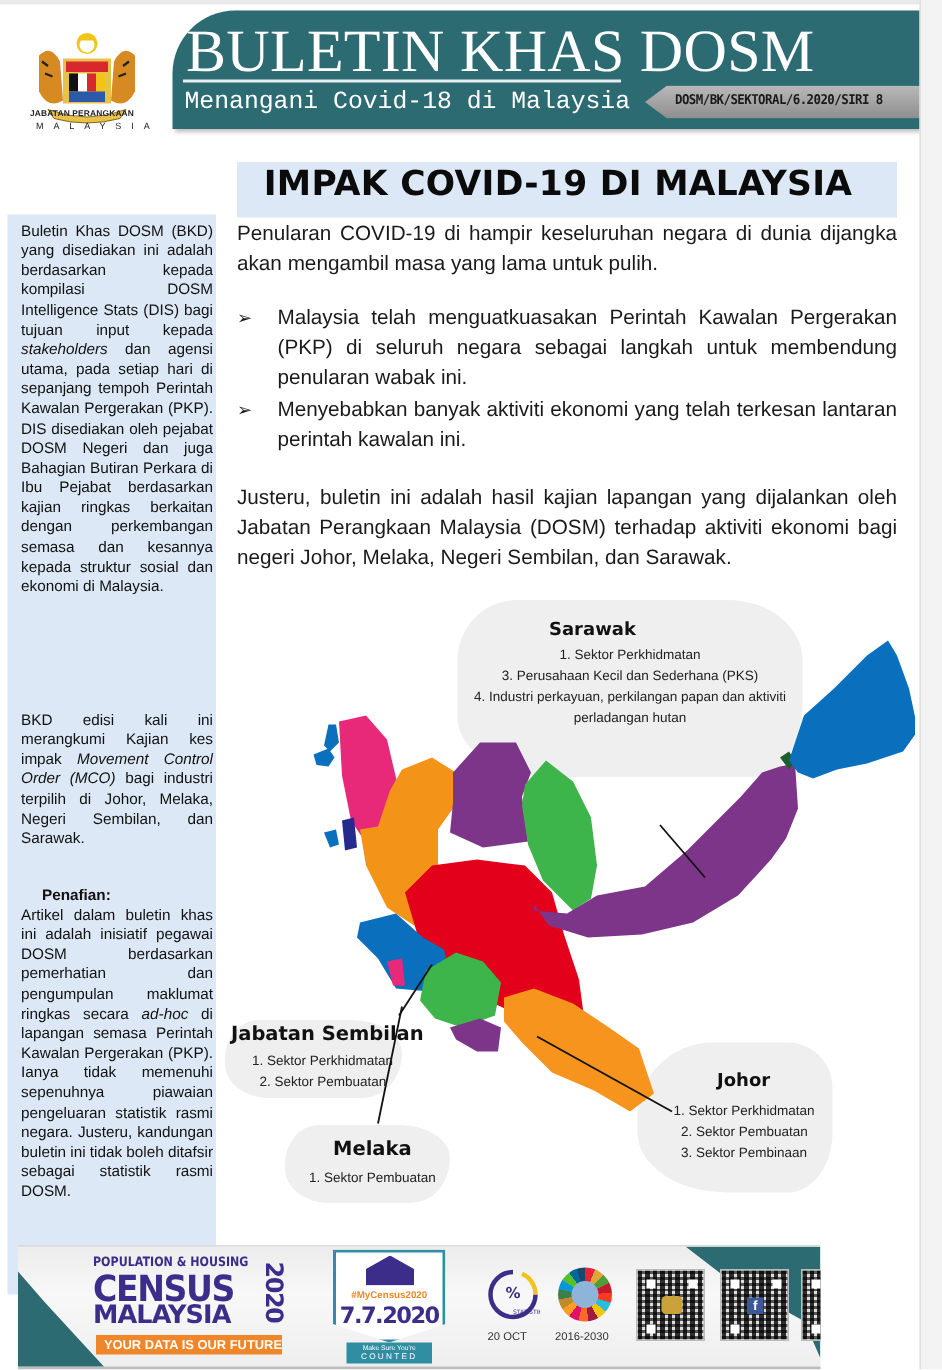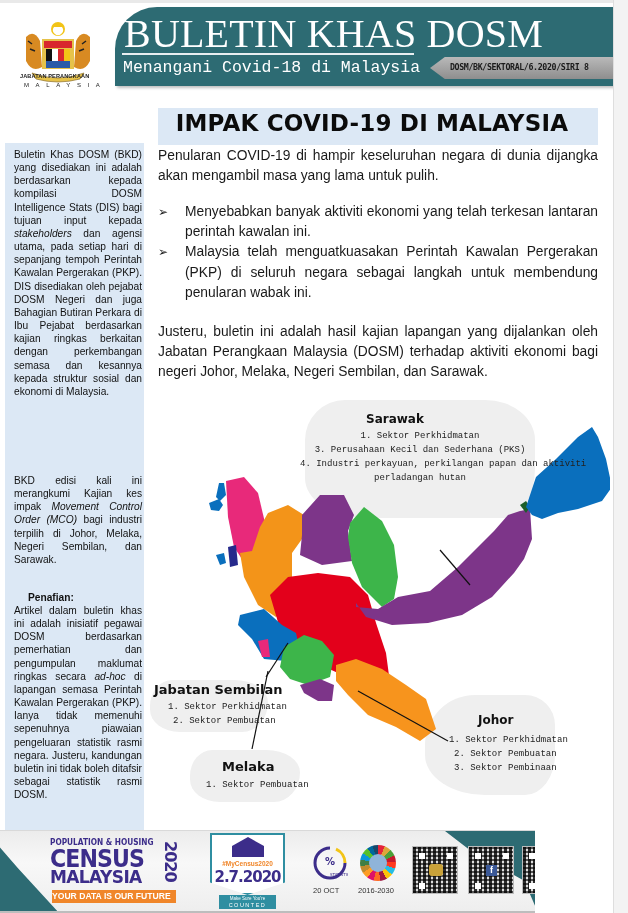--- a/index.html
+++ b/index.html
@@ -42,33 +42,33 @@
   .intro { top: 146px; }
   .bullets { position: absolute; left: 158px; top: 202px; width: 440px; font-size: 13.8px; line-height: 20.2px; color: #1a1a1a; list-style: none; }
   .bullets li { position: relative; padding-left: 27px; text-align: justify; text-align-last: left; }
   .bullets li::before { content: "\27A2"; position: absolute; left: 0; top: 0; font-family: "DejaVu Sans", sans-serif; font-size: 12px; }
   .justeru { top: 322px; }
 
   
   .map { position: absolute; left: 150px; top: 395px; width: 460px; height: 430px; }
   .cloud { position: absolute; background: #efefef; border-radius: 30px 45px 35px 40px / 35px 30px 40px 30px; }
   .callout-title { position: absolute; font-family: "DejaVu Sans", sans-serif; font-weight: bold; color: #111; white-space: nowrap; }
-  .callout-list { position: absolute; font-family: Liberation Mono, monospace; font-size: 9px; line-height: 14px; color: #222; white-space: nowrap; }
+  .callout-list { position: absolute; font-family: Liberation Sans, sans-serif; font-size: 9px; line-height: 14px; color: #222; white-space: nowrap; }
   .callout-list.center { text-align: center; }
 
   
-  .footer { position: absolute; left: 0; top: 830px; width: 535px; height: 83px; background: linear-gradient(#ececec, #f8f8f8 40%, #eeeeee); border-top: 1px solid #d9d9d9; border-bottom: 2px solid #bdbdbd; overflow: hidden; padding-left: 40px; }
+  .footer { position: absolute; left: 12px; top: 830px; width: 535px; height: 83px; background: linear-gradient(#ececec, #f8f8f8 40%, #eeeeee); border-top: 1px solid #d9d9d9; border-bottom: 2px solid #bdbdbd; overflow: hidden; padding-left: 40px; }
   .foot-teal-left { position: absolute; left: 0; top: 0; width: 60px; height: 83px; background: #2d6b73; clip-path: polygon(0 20%, 30% 45%, 100% 100%, 0 100%); }
   .foot-teal-right { position: absolute; right: 0; top: 0; width: 90px; height: 83px; background: #2d6b73; clip-path: polygon(0 0, 100% 0, 100% 90%, 88% 60%, 30% 25%); }
   .census { position: absolute; left: 50px; top: 4px; width: 135px; height: 72px; }
   .census .l1 { position: absolute; left: 0; top: 2px; font-family: "DejaVu Sans", sans-serif; font-weight: bold; font-size: 8.6px; color: #3c2d8a; white-space: nowrap; transform: scaleX(0.86); transform-origin: left; }
   .census .l2 { position: absolute; left: 0; top: 10px; font-family: "DejaVu Sans", sans-serif; font-weight: bold; font-size: 24px; color: #3c2d8a; letter-spacing: -1px; white-space: nowrap; transform: scaleX(0.92); transform-origin: left; }
   .census .l3 { position: absolute; left: 0; top: 32px; font-family: "DejaVu Sans", sans-serif; font-weight: bold; font-size: 17px; color: #3c2d8a; letter-spacing: -0.6px; white-space: nowrap; }
   .census .yr { position: absolute; left: 112px; top: 6px; width: 18px; height: 46px; writing-mode: vertical-rl; font-family: "DejaVu Sans", sans-serif; font-weight: bold; font-size: 16px; color: #3c2d8a; letter-spacing: -1px; }
-  .census .tag { position: absolute; left: 2px; top: 55px; width: 124px; height: 13px; background: #f0862a; color: #fff; font-size: 8.6px; font-weight: bold; text-align: left; line-height: 13px; white-space: nowrap; }
+  .census .tag { position: absolute; left: 2px; top: 55px; width: 124px; height: 13px; background: #f0862a; color: #fff; font-size: 8.6px; font-weight: bold; text-align: right; line-height: 13px; white-space: nowrap; }
   .badge { position: absolute; left: 210px; top: 2px; width: 75px; height: 78px; }
   .badge .shield { position: absolute; left: 0; top: 0; width: 75px; height: 62px; background: #fff; border: 2px solid #2f8ea1; clip-path: polygon(0 0, 100% 0, 100% 80%, 50% 100%, 0 80%); }
   .badge .hash { position: absolute; left: 0; width: 75px; top: 27px; text-align: center; font-size: 6.5px; font-weight: bold; color: #f0862a; }
   .badge .date { position: absolute; left: 0; width: 75px; top: 35px; text-align: center; font-family: "DejaVu Sans", sans-serif; font-size: 15px; font-weight: bold; color: #3c2d8a; letter-spacing: -1px; }
   .badge .counted { position: absolute; left: 9px; top: 62px; width: 57px; height: 14px; background: #2f8ea1; color: #fff; font-size: 4.5px; text-align: center; line-height: 6px; padding-top: 1px; }
   .badge .house { position: absolute; left: 22px; top: 4px; width: 32px; height: 20px; background: #3c2d8a; clip-path: polygon(50% 0, 100% 45%, 100% 100%, 0 100%, 0 45%); }
   .stat-logo { position: absolute; left: 312px; top: 14px; width: 36px; height: 36px; }
   .stat-date { position: absolute; left: 313px; top: 55px; font-size: 7.5px; color: #333; white-space: nowrap; }
   .sdg-logo { position: absolute; left: 360px; top: 14px; width: 36px; height: 36px; border-radius: 50%;
               background: conic-gradient(#e5243b 0 6%, #dda63a 6% 12%, #4c9f38 12% 18%, #c5192d 18% 24%, #ff3a21 24% 30%, #26bde2 30% 36%, #fcc30b 36% 42%, #a21942 42% 48%, #fd6925 48% 54%, #dd1367 54% 60%, #fd9d24 60% 66%, #bf8b2e 66% 72%, #3f7e44 72% 78%, #0a97d9 78% 84%, #56c02b 84% 90%, #00689d 90% 95%, #19486a 95% 100%); }
@@ -125,22 +125,22 @@
     <p class="p2"><span>BKD edisi kali ini merangkumi Kajian kes impak </span><i>Movement Control Order (MCO)</i><span> bagi industri terpilih di Johor, Melaka, Negeri Sembilan, dan Sarawak.</span></p>
     <p class="p3-title">Penafian:</p>
     <p class="p3"><span>Artikel dalam buletin khas ini adalah inisiatif pegawai DOSM berdasarkan pemerhatian dan pengumpulan maklumat ringkas secara </span><i>ad-hoc</i><span> di lapangan semasa Perintah Kawalan Pergerakan (PKP). Ianya tidak memenuhi sepenuhnya piawaian pengeluaran statistik rasmi negara. Justeru, kandungan buletin ini tidak boleh ditafsir sebagai statistik rasmi DOSM.</span></p>
   </div>
 
   <div class="title-band"></div>
   <div class="title">IMPAK COVID-19 DI MALAYSIA</div>
 
   <p class="body-text intro">Penularan COVID-19 di hampir keseluruhan negara di dunia dijangka akan mengambil masa yang lama untuk pulih.</p>
   <ul class="bullets">
+    <li>Malaysia telah menguatkuasakan Perintah Kawalan Pergerakan (PKP) di seluruh negara sebagai langkah untuk membendung penularan wabak ini.</li>
     <li>Menyebabkan banyak aktiviti ekonomi yang telah terkesan lantaran perintah kawalan ini.</li>
-    <li>Malaysia telah menguatkuasakan Perintah Kawalan Pergerakan (PKP) di seluruh negara sebagai langkah untuk membendung penularan wabak ini.</li>
   </ul>
   <p class="body-text justeru">Justeru, buletin ini adalah hasil kajian lapangan yang dijalankan oleh Jabatan Perangkaan Malaysia (DOSM) terhadap aktiviti ekonomi bagi negeri Johor, Melaka, Negeri Sembilan, dan Sarawak.</p>
 
   <div class="map">
 
     <div class="cloud" style="left:155px; top:5px; width:230px; height:118px; border-radius:40px 50px 30px 60px / 40px 40px 50px 40px;"></div>
     <div class="cloud" style="left:0px; top:285px; width:118px; height:52px;"></div>
     <div class="cloud" style="left:40px; top:355px; width:110px; height:52px;"></div>
     <div class="cloud" style="left:275px; top:300px; width:130px; height:100px; border-radius:50px 30px 30px 60px / 50px 30px 40px 40px;"></div>
 
@@ -219,21 +219,21 @@
       <div class="l2">CENSUS</div>
       <div class="l3">MALAYSIA</div>
       <div class="yr">2020</div>
       <div class="tag">YOUR DATA IS OUR FUTURE</div>
     </div>
 
     <div class="badge">
       <div class="shield"></div>
       <div class="house"></div>
       <div class="hash">#MyCensus2020</div>
-      <div class="date">2.7.2020</div>
+      <div class="date">7.7.2020</div>
       <div class="counted">
         <div>Make Sure You're</div>
         <div style="font-size:5.5px; letter-spacing:1.5px;">COUNTED</div>
       </div>
     </div>
 
     <svg class="stat-logo" viewBox="0 0 36 36">
       <path d="M18 3 a15 15 0 1 0 15 15" fill="none" stroke="#3c2d8a" stroke-width="3"></path>
       <path d="M33 18 a15 15 0 0 0 -9 -13.8" fill="none" stroke="#f2c417" stroke-width="3"></path>
       <text x="13" y="20" font-size="10" font-weight="bold" fill="#3c2d8a" font-family="DejaVu Sans, sans-serif">%</text>

